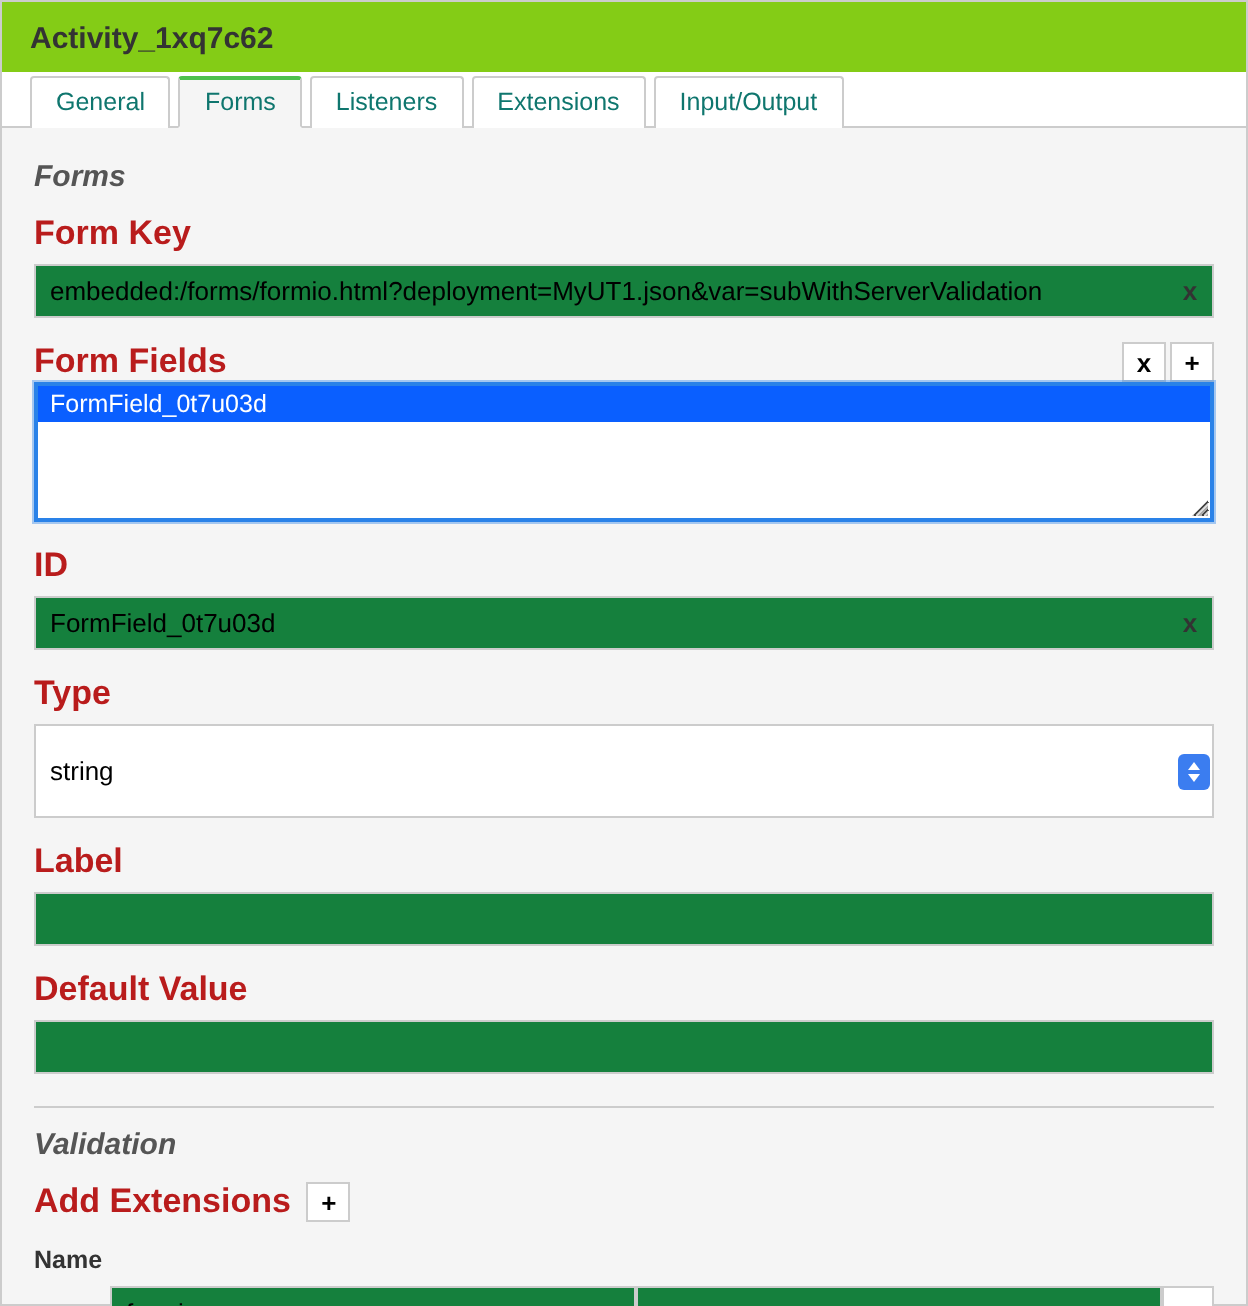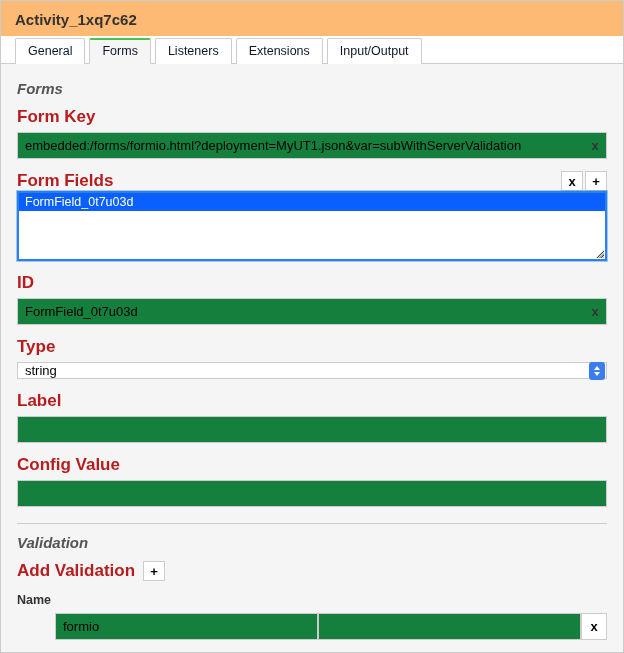--- a/index.html
+++ b/index.html
@@ -16,40 +16,40 @@
       border: 1px solid #ccc;
       background: #f5f5f5;
       margin: 0;
       height: 100%;
       position: relative;
     }
     .panel-title {
       font-weight: bold;
       font-size: 15px;
       padding: 10px 14px 8px 14px;
-      background: #fdba74;
+      background: #84cc16;
       border-bottom: 1px solid #fff;
     }
     .tabs {
       display: flex;
       padding: 0 14px;
       background: #fff;
       border-bottom: 1px solid #ccc;
     }
     .tab {
       border: 1px solid #ccc;
       border-bottom: none;
       padding: 5px 12px;
       margin-right: 4px;
       font-size: 12.5px;
       background: #fff;
       cursor: pointer;
       position: relative;
       top: 1px;
-      color: #0f172a;
+      color: #0f766e;
       border-radius: 2px 2px 0 0;
     }
     .tab.active {
       border-top: 2px solid #4fc14f;
       padding-top: 4px;
       background: #f5f5f5;
       border-bottom: 1px solid #f5f5f5;
     }
     .content {
       padding: 10px 16px 16px 16px;
@@ -139,21 +139,21 @@
       padding: 2px 6px;
       font-size: 12.5px;
       font-weight: 500;
     }
     .select-wrap {
       position: relative;
     }
     .select-input {
       width: 100%;
       border: 1px solid #ccc;
-      padding: 0 7px;
+      padding: 15px 7px;
       font-size: 13px;
       background: #fff;
       -webkit-appearance: none;
       appearance: none;
       font-family: inherit;
     }
     .select-arrows {
       position: absolute;
       right: 2px;
       top: 50%;
@@ -297,30 +297,30 @@
         <div class="select-arrows"></div>
       </div>
     </div>
 
     <div class="field">
       <span class="label">Label</span>
       <input class="text-input" type="text" value="" style="">
     </div>
 
     <div class="field">
-      <span class="label">Config Value</span>
+      <span class="label">Default Value</span>
       <input class="text-input" type="text" value="" style="">
     </div>
 
     <hr class="divider">
 
     <div class="section-title">Validation</div>
 
     <div class="add-constraint">
-      <span class="label">Add Validation</span>
+      <span class="label">Add Extensions</span>
       <button class="tiny-btn">+</button>
     </div>
 
     <div class="constraint-table">
       <div class="head">
         <div class="col">Name</div>
         <div class="col-actions"></div>
       </div>
       <div class="row">
         <div class="cell">

